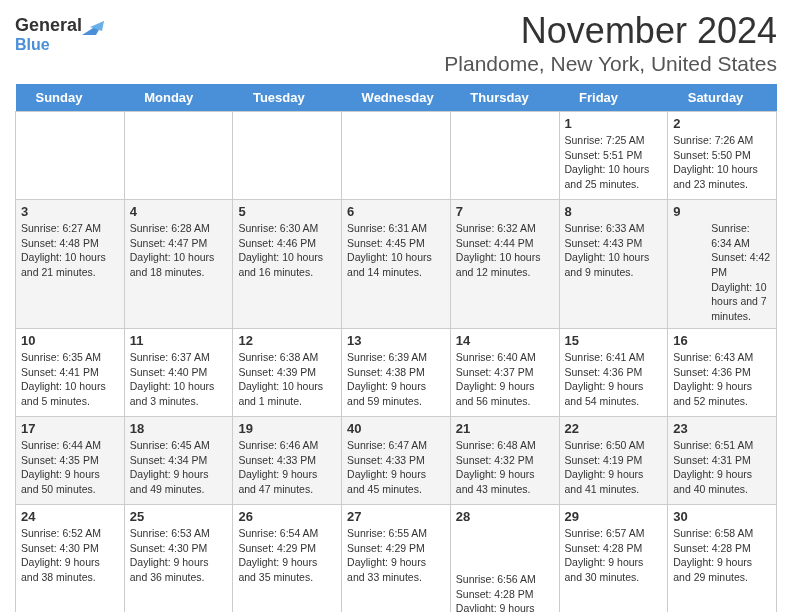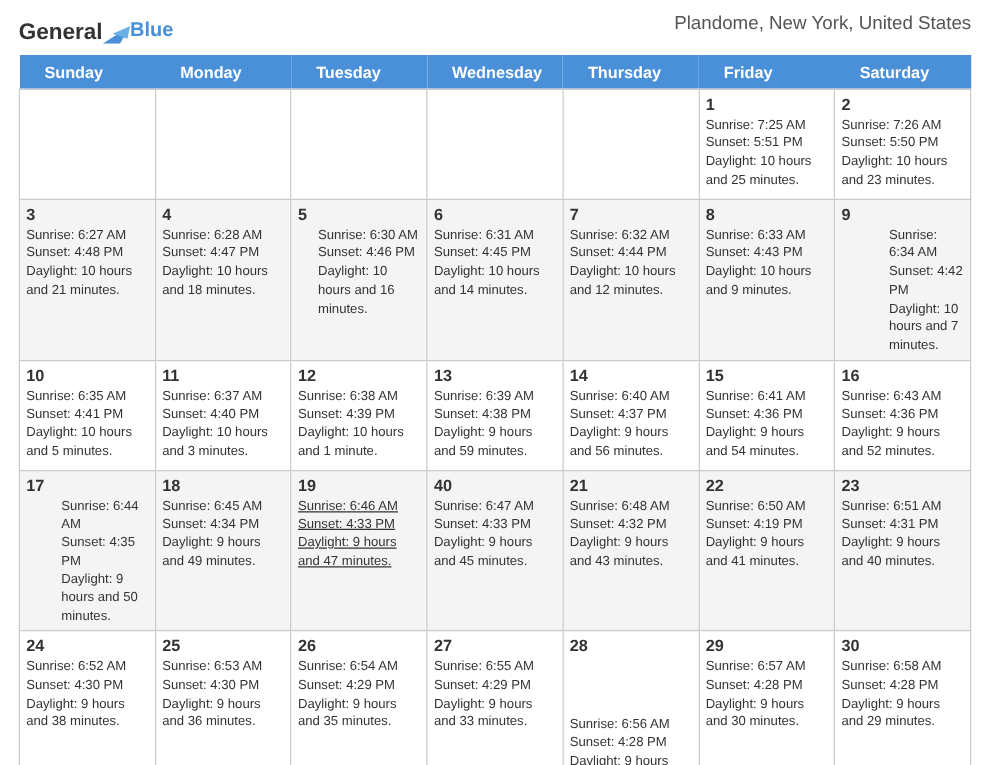--- a/index.html
+++ b/index.html
@@ -24,21 +24,21 @@
     }
     .title-area {
       text-align: right;
     }
     .month-title {
       font-size: 36px;
       font-weight: normal;
       color: #333;
     }
     .location {
-      font-size: 15px;
+      font-size: 21px;
       color: #555;
     }
     table {
       width: 100%;
       border-collapse: collapse;
       table-layout: fixed;
     }
     .day-header {
       background-color: #4a90d9;
       color: #fff;
@@ -76,32 +76,33 @@
     }
     thead tr th {
       background-color: #4a90d9 !important;
     }
   </style>
 </head>
 <body>
 
 <div class="header-area">
   <div class="logo">
-  <div style="display:flex;flex-direction:row;align-items:flex-start;line-height:1.1">
+  <div style="display:flex;flex-direction:column;align-items:flex-start;line-height:1.1">
     <div style="display:flex;align-items:center;">
       <span style="font-size:18px;font-weight:bold;color:#333;">General</span>
       <svg width="22" height="18" viewBox="0 0 22 18">
         <polygon points="0,18 22,4 14,18" fill="#4a90d9"></polygon>
         <polygon points="8,10 22,4 20,14" fill="#6ab0e8"></polygon>
       </svg>
     </div>
     <span style="font-size:16px;font-weight:bold;color:#4a90d9;">Blue</span>
   </div>
 </div>
   <div class="title-area">
+    <div class="month-title">November 2024</div>
     <div class="location">Plandome, New York, United States</div>
   </div>
 </div>
 
 <table>
   <thead>
     <tr>
     <th class="day-header">Sunday</th>
         <th class="day-header">Monday</th>
         <th class="day-header">Tuesday</th>
@@ -139,21 +140,21 @@
 Daylight: 10 hours and 21 minutes.</div>
         </td>
         <td>
           <div class="day-num">4</div>
           <div class="day-info" style="white-space: pre-line;">Sunrise: 6:28 AM
 Sunset: 4:47 PM
 Daylight: 10 hours and 18 minutes.</div>
         </td>
         <td>
           <div class="day-num">5</div>
-          <div class="day-info" style="white-space: pre-line; margin-left: 16px;">Sunrise: 6:30 AM
+          <div class="day-info" style="white-space: pre-line;">Sunrise: 6:30 AM
 Sunset: 4:46 PM
 Daylight: 10 hours and 16 minutes.</div>
         </td>
         <td>
           <div class="day-num">6</div>
           <div class="day-info" style="white-space: pre-line;">Sunrise: 6:31 AM
 Sunset: 4:45 PM
 Daylight: 10 hours and 14 minutes.</div>
         </td>
         <td>
@@ -215,33 +216,33 @@
         <td>
           <div class="day-num">16</div>
           <div class="day-info" style="white-space: pre-line;">Sunrise: 6:43 AM
 Sunset: 4:36 PM
 Daylight: 9 hours and 52 minutes.</div>
         </td>
       </tr>
       <tr>
         <td>
           <div class="day-num">17</div>
-          <div class="day-info" style="white-space: pre-line; margin-left: 28px;">Sunrise: 6:44 AM
+          <div class="day-info" style="white-space: pre-line;">Sunrise: 6:44 AM
 Sunset: 4:35 PM
 Daylight: 9 hours and 50 minutes.</div>
         </td>
         <td>
           <div class="day-num">18</div>
           <div class="day-info" style="white-space: pre-line;">Sunrise: 6:45 AM
 Sunset: 4:34 PM
 Daylight: 9 hours and 49 minutes.</div>
         </td>
         <td>
           <div class="day-num">19</div>
-          <div class="day-info" style="white-space: pre-line; text-decoration: underline;">Sunrise: 6:46 AM
+          <div class="day-info" style="white-space: pre-line;">Sunrise: 6:46 AM
 Sunset: 4:33 PM
 Daylight: 9 hours and 47 minutes.</div>
         </td>
         <td>
           <div class="day-num">40</div>
           <div class="day-info" style="white-space: pre-line;">Sunrise: 6:47 AM
 Sunset: 4:33 PM
 Daylight: 9 hours and 45 minutes.</div>
         </td>
         <td>

